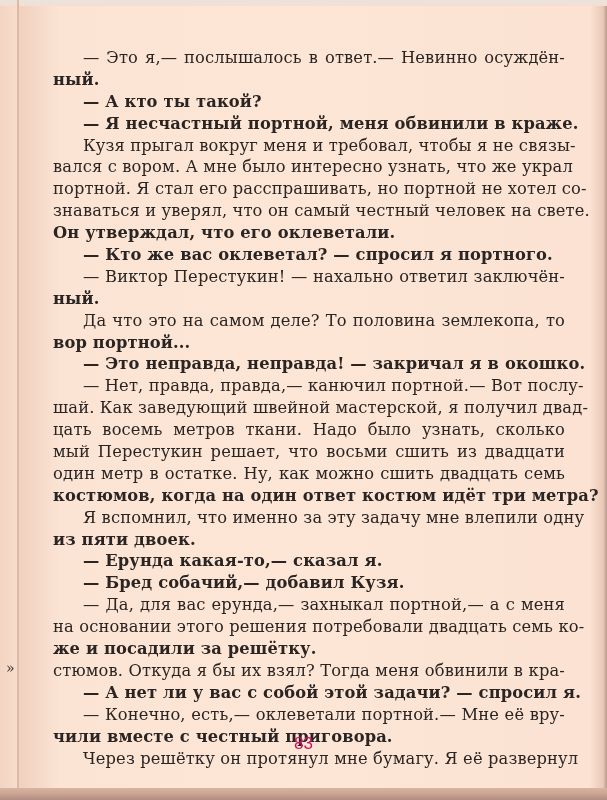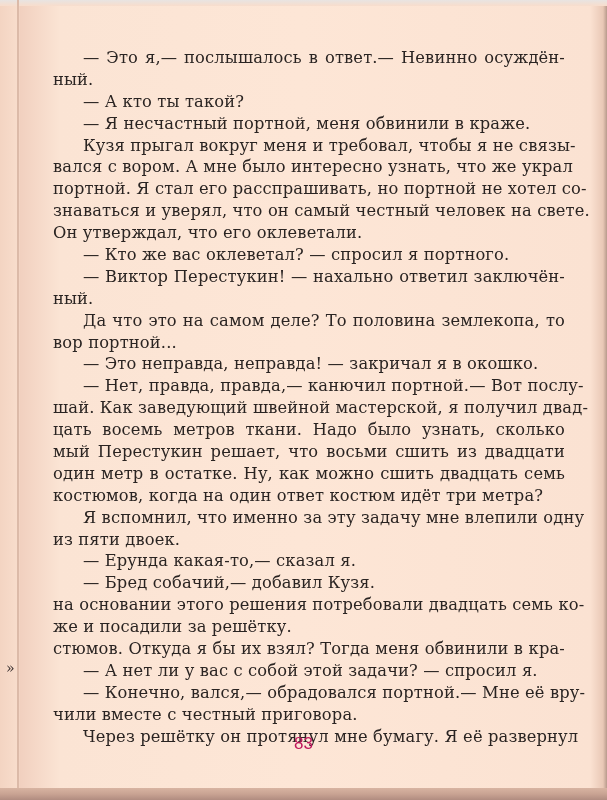--- a/index.html
+++ b/index.html
@@ -26,21 +26,21 @@
   .text {
     position: absolute; left: 53px; top: 47px; width: 512px;
     font-family: "DejaVu Serif", "Liberation Serif", serif;
     font-size: 16.3px; line-height: 21.9px; color: #2a2422;
     letter-spacing: 0.15px;
   }
   .line {
     display: block; white-space: nowrap; text-align: justify; text-align-last: justify;
     height: 21.9px;
   }
-  .line.last { text-align-last: left; }
+  .line.last { text-align-last: left; font-weight: bold; }
   .line.indent { padding-left: 30px; }
   .page-number {
     position: absolute; left: 0; width: 607px; top: 734px; text-align: center;
     font-family: Liberation Sans, sans-serif; font-size: 17px; color: #be185d;
   }
   .margin-mark {
     position: absolute; left: 6px; top: 660px;
     font-family: "DejaVu Serif", serif; font-size: 14px; color: #3a3030;
   }
 </style>
@@ -71,23 +71,24 @@
     <span class="line indent">— Нет, правда, правда,— канючил портной.— Вот послу-</span>
     <span class="line">шай. Как заведующий швейной мастерской, я получил двад-</span>
     <span class="line">цать восемь метров ткани. Надо было узнать, сколько</span>
     <span class="line">мый Перестукин решает, что восьми сшить из двадцати</span>
     <span class="line">один метр в остатке. Ну, как можно сшить двадцать семь</span>
     <span class="line last">костюмов, когда на один ответ костюм идёт три метра?</span>
     <span class="line indent">Я вспомнил, что именно за эту задачу мне влепили одну</span>
     <span class="line last">из пяти двоек.</span>
     <span class="line indent last">— Ерунда какая-то,— сказал я.</span>
     <span class="line indent last">— Бред собачий,— добавил Кузя.</span>
+    <span class="line indent">— Да, для вас ерунда,— захныкал портной,— а с меня</span>
     <span class="line">на основании этого решения потребовали двадцать семь ко-</span>
     <span class="line last">же и посадили за решётку.</span>
     <span class="line">стюмов. Откуда я бы их взял? Тогда меня обвинили в кра-</span>
     <span class="line indent last">— А нет ли у вас с собой этой задачи? — спросил я.</span>
-    <span class="line indent">— Конечно, вался,— обрадовался портной.— Мне её вру-</span>
+    <span class="line indent">— Конечно, есть,— оклеветали портной.— Мне её вру-</span>
     <span class="line last">чили вместе с честный приговора.</span>
     <span class="line indent">Через решётку он протянул мне бумагу. Я её развернул</span>
   </div>
 
 <div class="page-number">83</div>
 <div class="bottom-edge"></div>
 
 </body></html>

